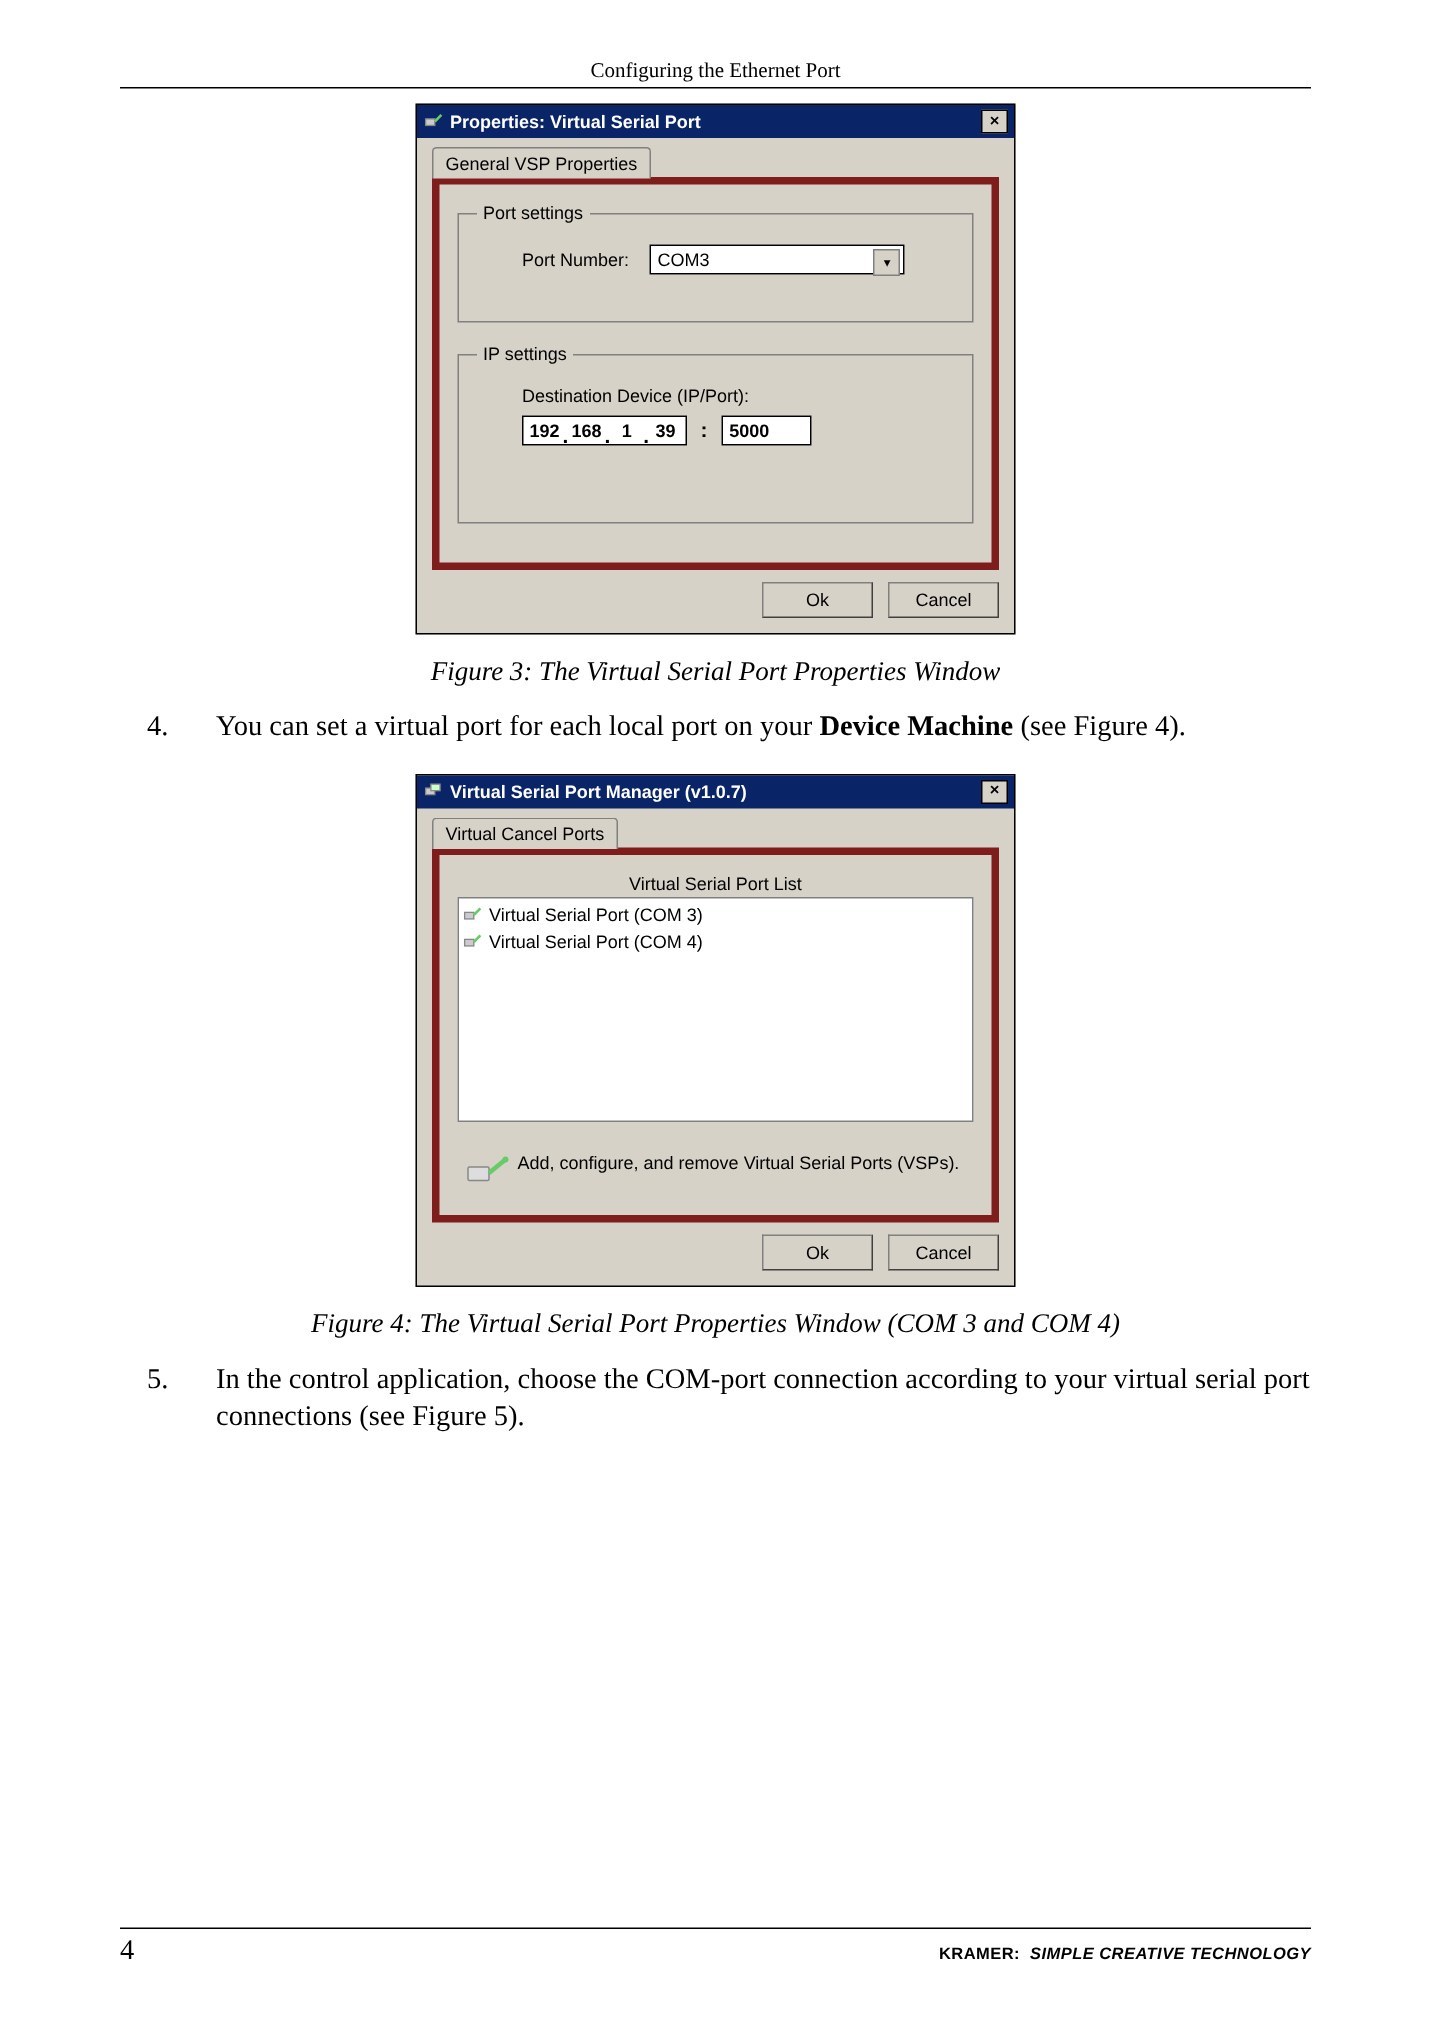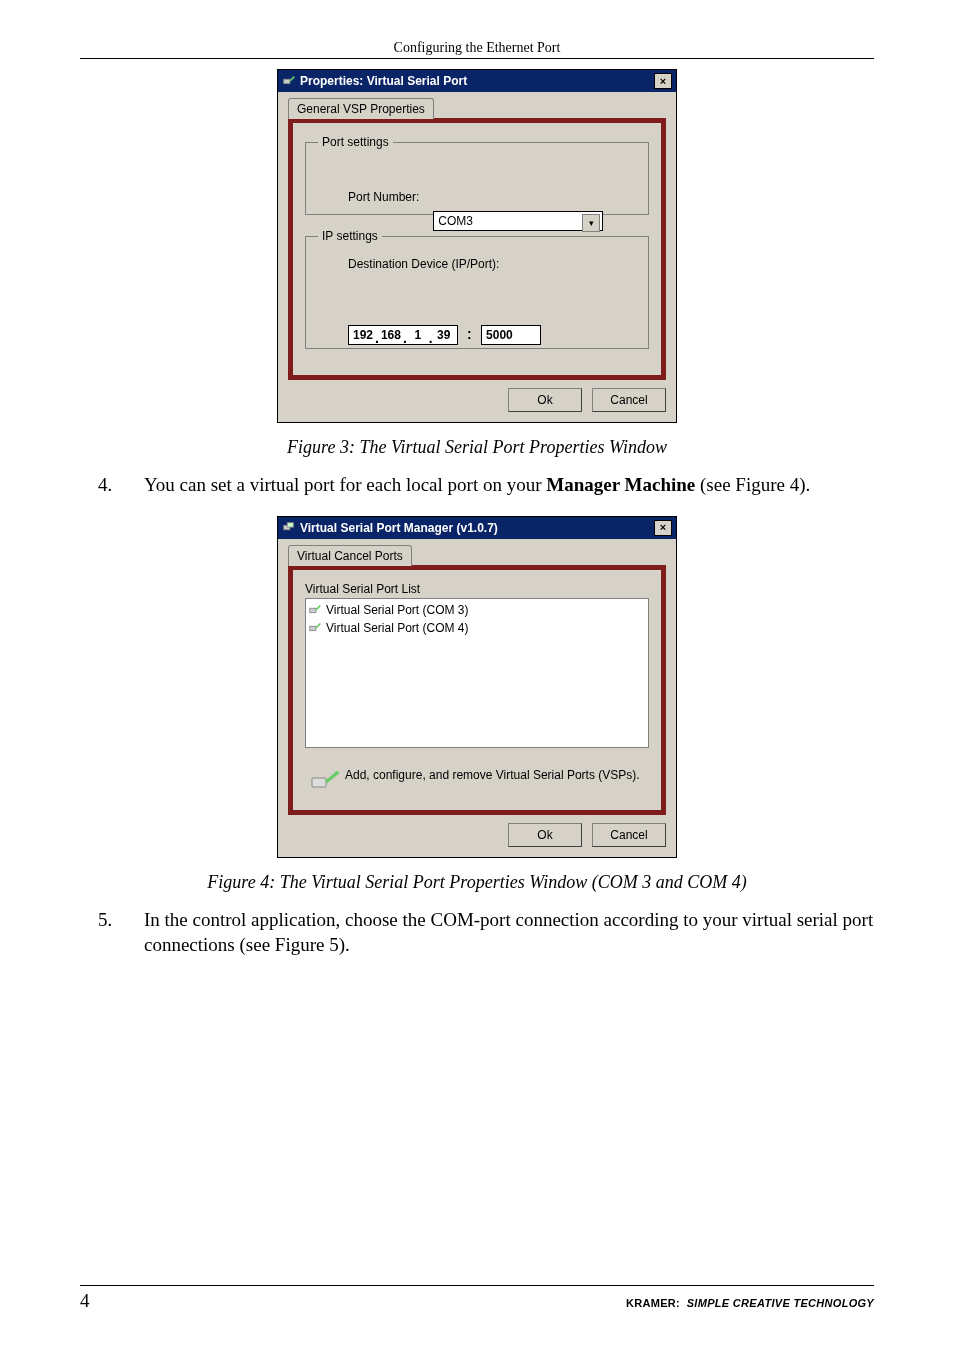--- a/index.html
+++ b/index.html
@@ -75,21 +75,21 @@
   fieldset legend {
     padding: 0 4px;
     font-size:12px;
   }
 
   
   .lbl { font-size:12px; }
   .txt {
     background:#fff; border:1px solid #000;
     height:20px; padding:0 4px; font-size:12px;
-    display:inline-flex; align-items:center;margin-top:48px;
+    display:inline-flex; align-items:center;
   }
   .combo { position:relative; }
   .combo::after{
     content:"▾"; position:absolute; right:2px; top:2px;
     width:16px; height:16px;
     background:#d6d2c8; border:1px solid #808080;
     display:flex; align-items:center; justify-content:center;
     font-size:9px; line-height:16px;
   }
 
@@ -121,20 +121,21 @@
   .dlg1 .colon { font-weight:bold; padding:0 6px; font-size:14px; }
   .dlg1 .portv { font-weight:bold; }
 
   
   .dlg2 { width: 400px; }
   .dlg2 .body-row { display:flex; gap:10px; }
   .dlg2 .listwrap {
     flex:1;
     border: none;
     background: #d6d2c8;
+    text-align: center;
   }
   .dlg2 .list-title { font-size:12px; margin-bottom:2px; }
   .dlg2 .listbox {
     background:#fff; border:1px solid #808080;
     height:150px; padding:2px;
   }
   .dlg2 .list-item { display:flex; align-items:center; gap:4px; font-size:12px; height:18px; }
   .dlg2 .btncol { display:flex; flex-direction:column; gap:6px; }
   .dlg2 .btncol .btn { width: 92px; }
   .dlg2 .info-row {
@@ -229,21 +230,21 @@
       <span class="btn">Cancel</span>
     </div>
   </div>
 </div>
 
 <div class="caption">Figure 3: The Virtual Serial Port Properties Window</div>
 
 <div class="list-para">
   <div class="num">4.</div>
   <div class="body">
-    <span>You can set a virtual port for each local port on your </span><strong>Manager Machine</strong><span> (see Figure 4).</span>
+    <span>You can set a virtual port for each local port on your </span><strong>Device Machine</strong><span> (see Figure 4).</span>
   </div>
 </div>
 
 <div class="dlg dlg2">
   <div class="titlebar">
     <span class="t-icon">
       <svg viewBox="0 0 16 16">
           <rect x="2" y="5" width="7" height="5" fill="#ccc" stroke="#888"></rect>
           <rect x="6" y="2" width="7" height="5" fill="#cfc" stroke="#888"></rect>
         </svg>

